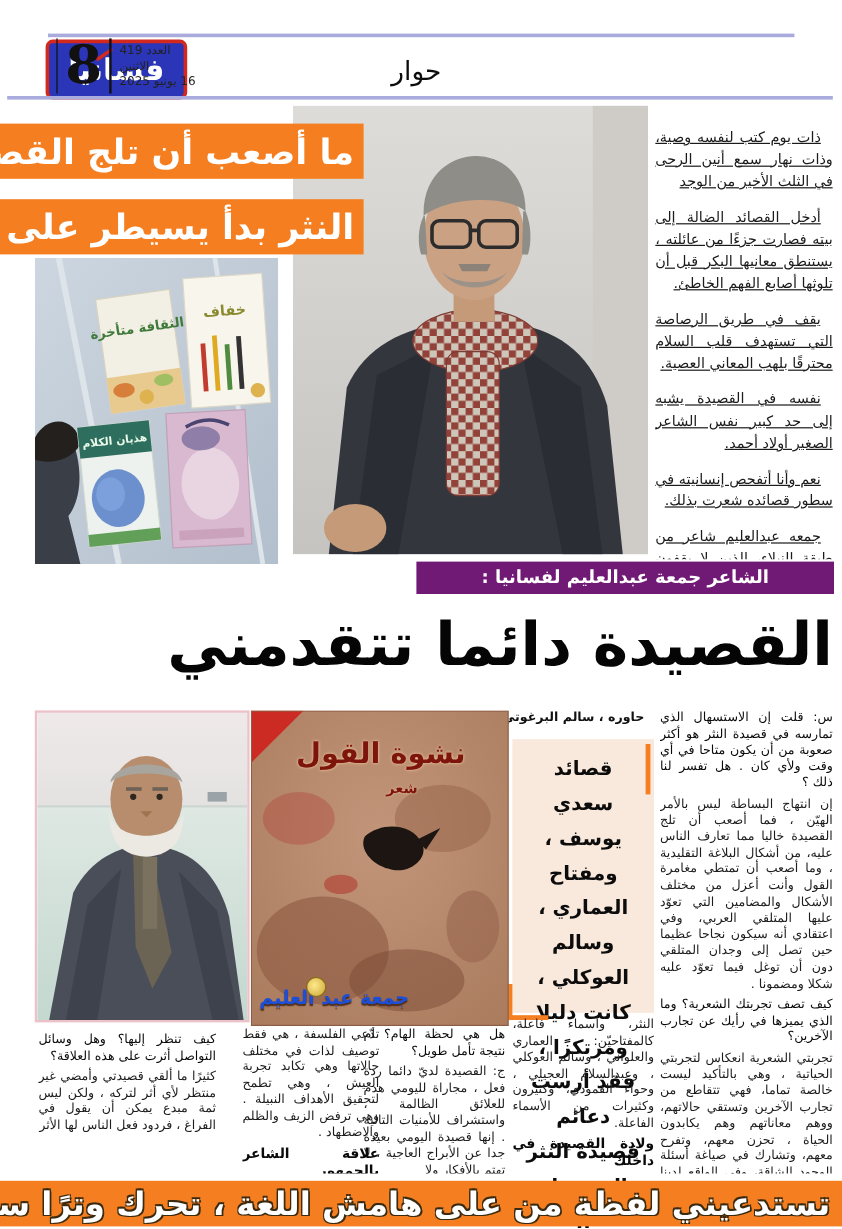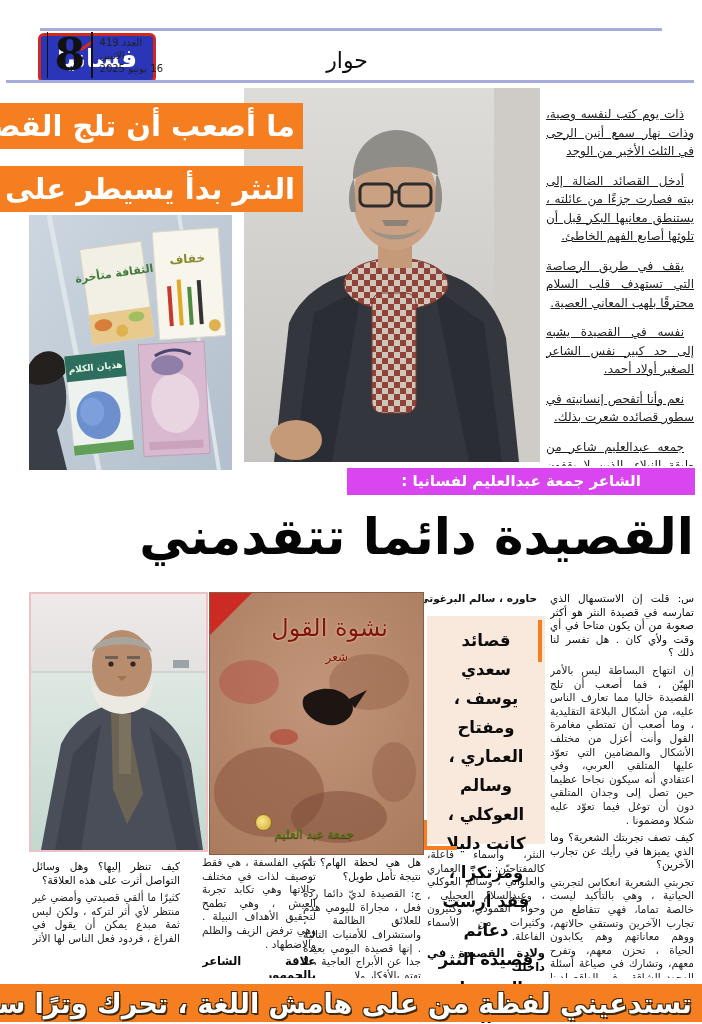--- a/index.html
+++ b/index.html
@@ -21,21 +21,21 @@
   .issue-info{font-size:10px;color:#222;text-align:left;line-height:13px;padding:0 7px;direction:rtl;}
   .section-title{position:absolute;top:48px;right:300px;width:110px;text-align:center;
     font-size:22px;font-weight:normal;color:#0c0c0c;}
   
   .obar{
     position:absolute;right:auto;left:0;background:#f57e20;color:#ffffff;
     font-weight:bold;overflow:hidden;white-space:nowrap;direction:rtl;
   }
   .obar-top{width:303px;height:46px;font-size:29px;line-height:46px;padding-right:8px;box-sizing:border-box;text-align:right;}
   .kicker{
-    position:absolute;right:7px;top:468px;width:348px;height:27px;background:#d946ef;
+    position:absolute;right:7px;top:468px;width:348px;height:27px;background:#701a75;
     color:#fff;font-weight:bold;font-size:15px;line-height:27px;text-align:center;direction:rtl;
   }
   .bottom-bar{
     position:absolute;left:0;top:984px;width:702px;height:38px;background:#f57e20;
     color:#fff;font-weight:bold;font-size:27px;line-height:40px;text-align:right;
     padding-right:10px;box-sizing:border-box;overflow:hidden;white-space:nowrap;
     text-shadow:1.5px 1.5px 0 #3a2a10,-1px 1px 0 #3a2a10,1px -1px 0 #3a2a10,-1px -1px 0 #3a2a10;
   }
   
   .main-headline{
@@ -63,24 +63,24 @@
     background:#f9e8dc;padding:10px 8px 8px 8px;box-sizing:border-box;
     font-size:16.5px;font-weight:bold;line-height:29px;color:#0c0c0c;text-align:center;
   }
   .pullquote .tick{position:absolute;top:4px;right:3px;width:4px;height:42px;background:#f57e20;}
   .pq-corner-b{position:absolute;bottom:-6px;left:-4px;width:34px;height:4px;background:#f57e20;}
   .pq-corner-l{position:absolute;bottom:-6px;left:-4px;width:4px;height:30px;background:#f57e20;}
   
   .photo{position:absolute;overflow:hidden;}
   .photo svg{display:block;}
   .sea-photo{border:2px solid #ecc2c8;}
-  .overlay-label{position:absolute;font-weight:normal;}
+  .overlay-label{position:absolute;font-weight:bold;}
   .cover-title{top:22px;right:36px;font-size:24px;color:#7e150d;text-shadow:0 0 3px #e8c49a,0 0 1px #e8c49a;}
   .cover-genre{top:58px;right:76px;font-size:12px;color:#7e150d;text-shadow:0 0 2px #e8c49a;}
-  .cover-author{bottom:14px;right:70px;font-size:12px;color:#4d7c0f;text-shadow:0 1px 1px #4a2c1a;}
+  .cover-author{bottom:14px;right:83px;font-size:16px;color:#1d4ed8;text-shadow:0 1px 1px #4a2c1a;}
   .cover-logo{position:absolute;bottom:24px;left:46px;width:15px;height:15px;border-radius:50%;
     background:radial-gradient(circle at 40% 40%,#ffe98a,#caa437);border:1px solid #8a6d1d;}
 </style>
 </head>
 <body>
 
 <div class="page">
 
   <div class="rule" style="top:28px;right:40px;width:622px;"></div>
   <div class="logo">

